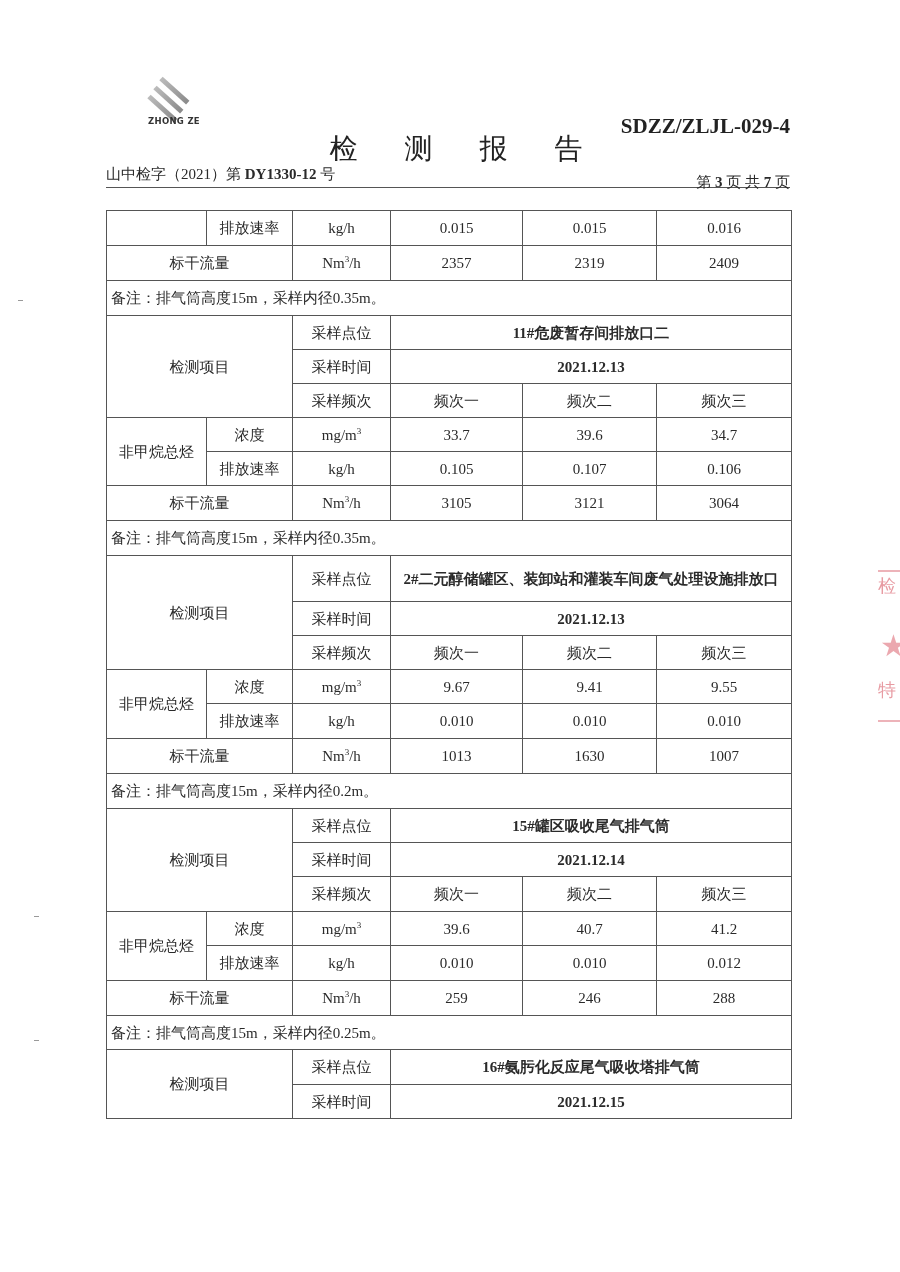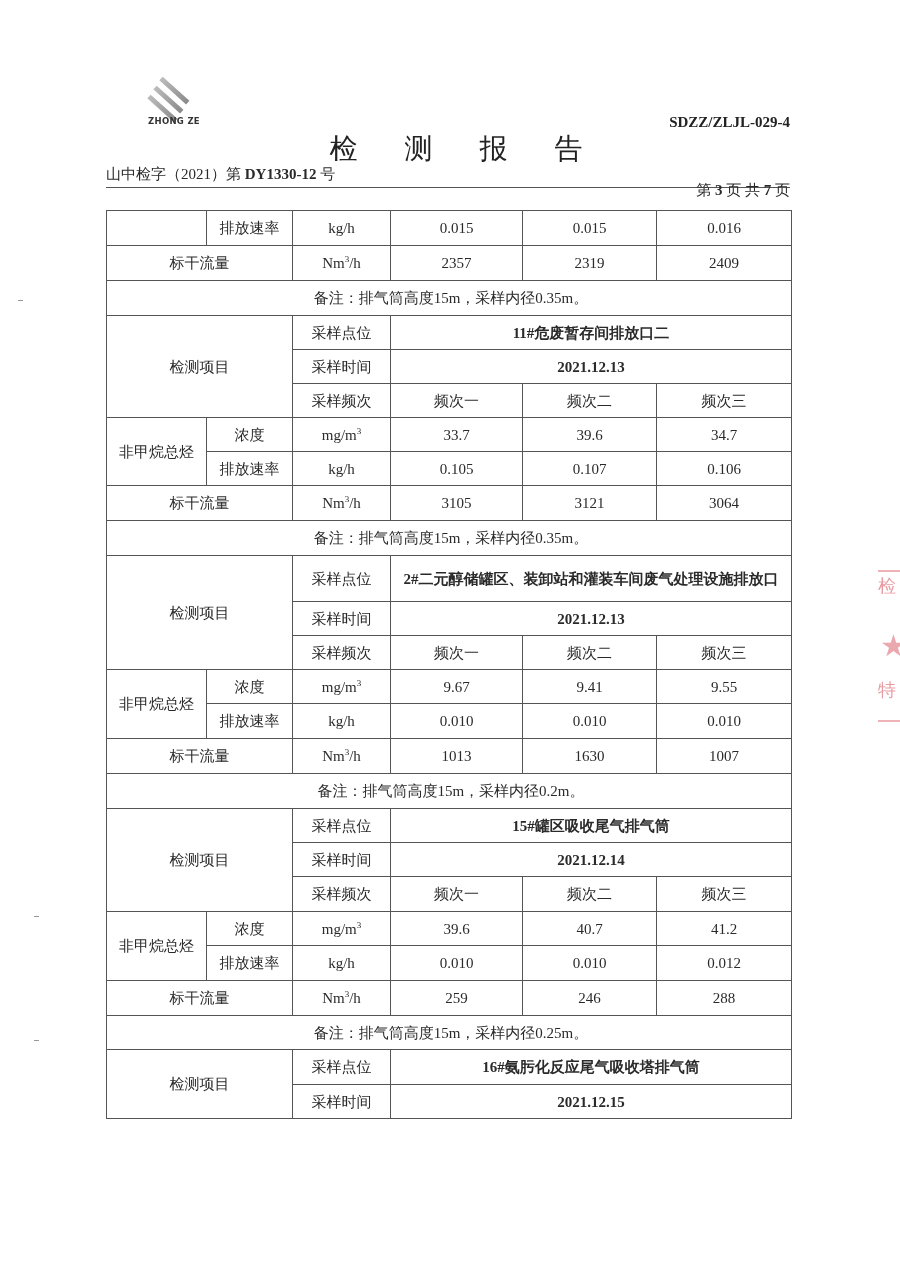--- a/index.html
+++ b/index.html
@@ -4,33 +4,33 @@
 <style>
   html, body { margin:0; padding:0; background:#ffffff; }
   body { width:900px; height:1272px; position:relative; overflow:hidden;
          font-family: "Liberation Serif", "DejaVu Serif", serif; color:#2a2a2a; }
   .logo { position:absolute; left:100px; top:74px; width:60px; height:56px;margin-left:43px; }
   .logo .bars { position:absolute; left:12px; top:2px; width:40px; height:36px; }
   .logo .bar { position:absolute; width:36px; height:5px; background:linear-gradient(90deg,#bcbcbc,#8a8a8a);
                transform:rotate(42deg); transform-origin:left center; }
   .logo .txt { position:absolute; left:0; top:42px; width:62px; text-align:center;
                font-family:"DejaVu Sans", sans-serif; font-weight:bold; font-size:8.5px; color:#333; letter-spacing:0.3px; }
-  .docno { position:absolute; right:110px; top:114px; font-weight:bold; font-size:15px; color:#222;margin-left:12px; }
+  .docno { position:absolute; right:110px; top:114px; font-weight:bold; font-size:21px; color:#222;margin-left:12px; }
   .title { position:absolute; left:0; width:900px; top:130px; text-align:center;
            font-size:28px; letter-spacing:20px; color:#222; padding-left:32px; box-sizing:border-box; }
   .subhead { position:absolute; left:106px; top:165px; width:684px; height:22px;
              border-bottom:1.5px solid #555; font-size:15px; }
   .subhead .l { position:absolute; left:0; top:0; }
-  .subhead .r { position:absolute; right:0; top:16px; }
+  .subhead .r { position:absolute; right:0; top:8px; }
   .subhead b { font-weight:bold; }
 
   table { position:absolute; left:106px; top:210px; width:685px; border-collapse:collapse;
           table-layout:fixed; font-size:15px; }
   td { border:1.2px solid #555; text-align:center; vertical-align:middle; padding:0; line-height:18px; }
-  td.note { text-align:center; padding-left:4px; }
+  td.note { text-align:left; padding-left:4px; }
   td.bold { font-weight:bold; }
   .r36 { height:35px; }
   .r34 { height:34px; }
   .r48 { height:46px; }
   sup { font-size:9px; vertical-align:super; line-height:0; }
 
   .stamp { position:absolute; left:874px; top:560px; width:26px; height:165px; color:#e07a84; opacity:0.75; }
   .stamp .c1 { position:absolute; top:14px; left:4px; font-size:18px; }
   .stamp .star { position:absolute; top:68px; left:6px; font-size:30px; color:#e58c95; }
   .stamp .c2 { position:absolute; top:118px; left:4px; font-size:18px; }

